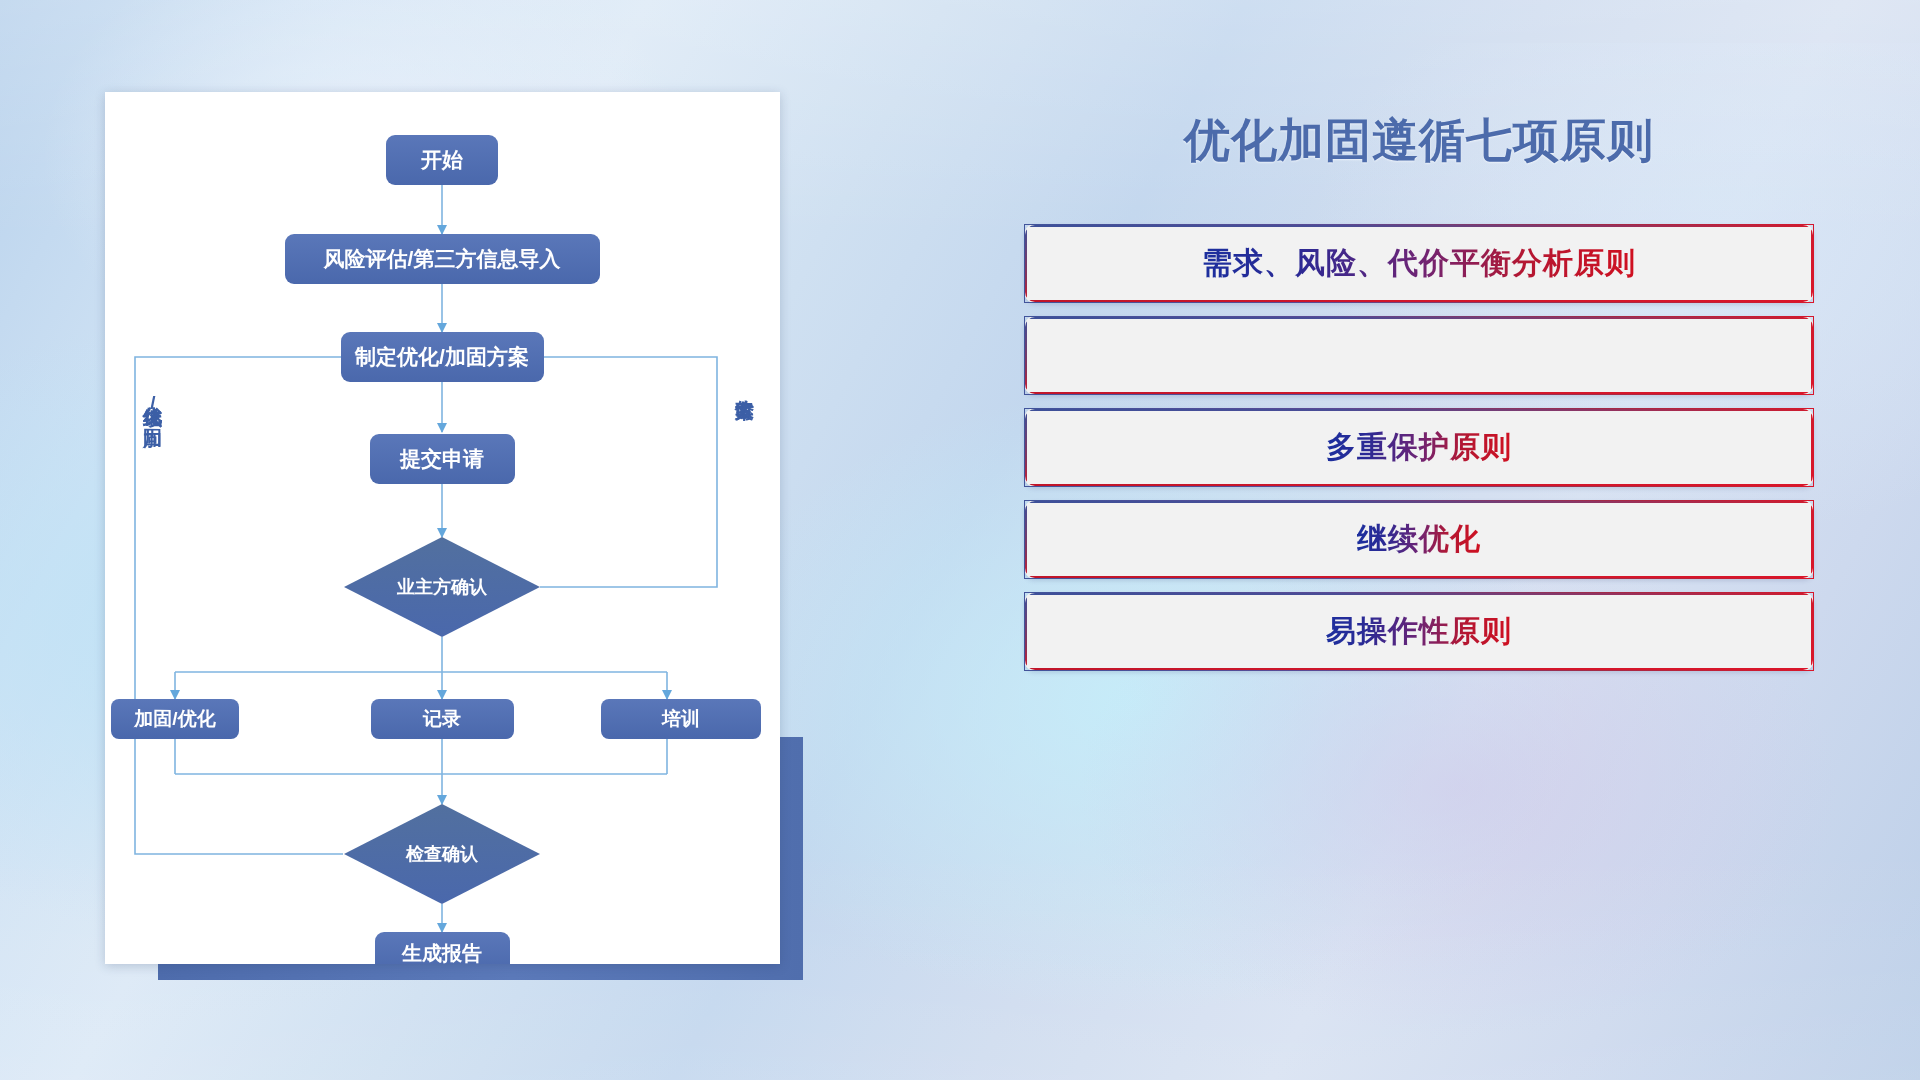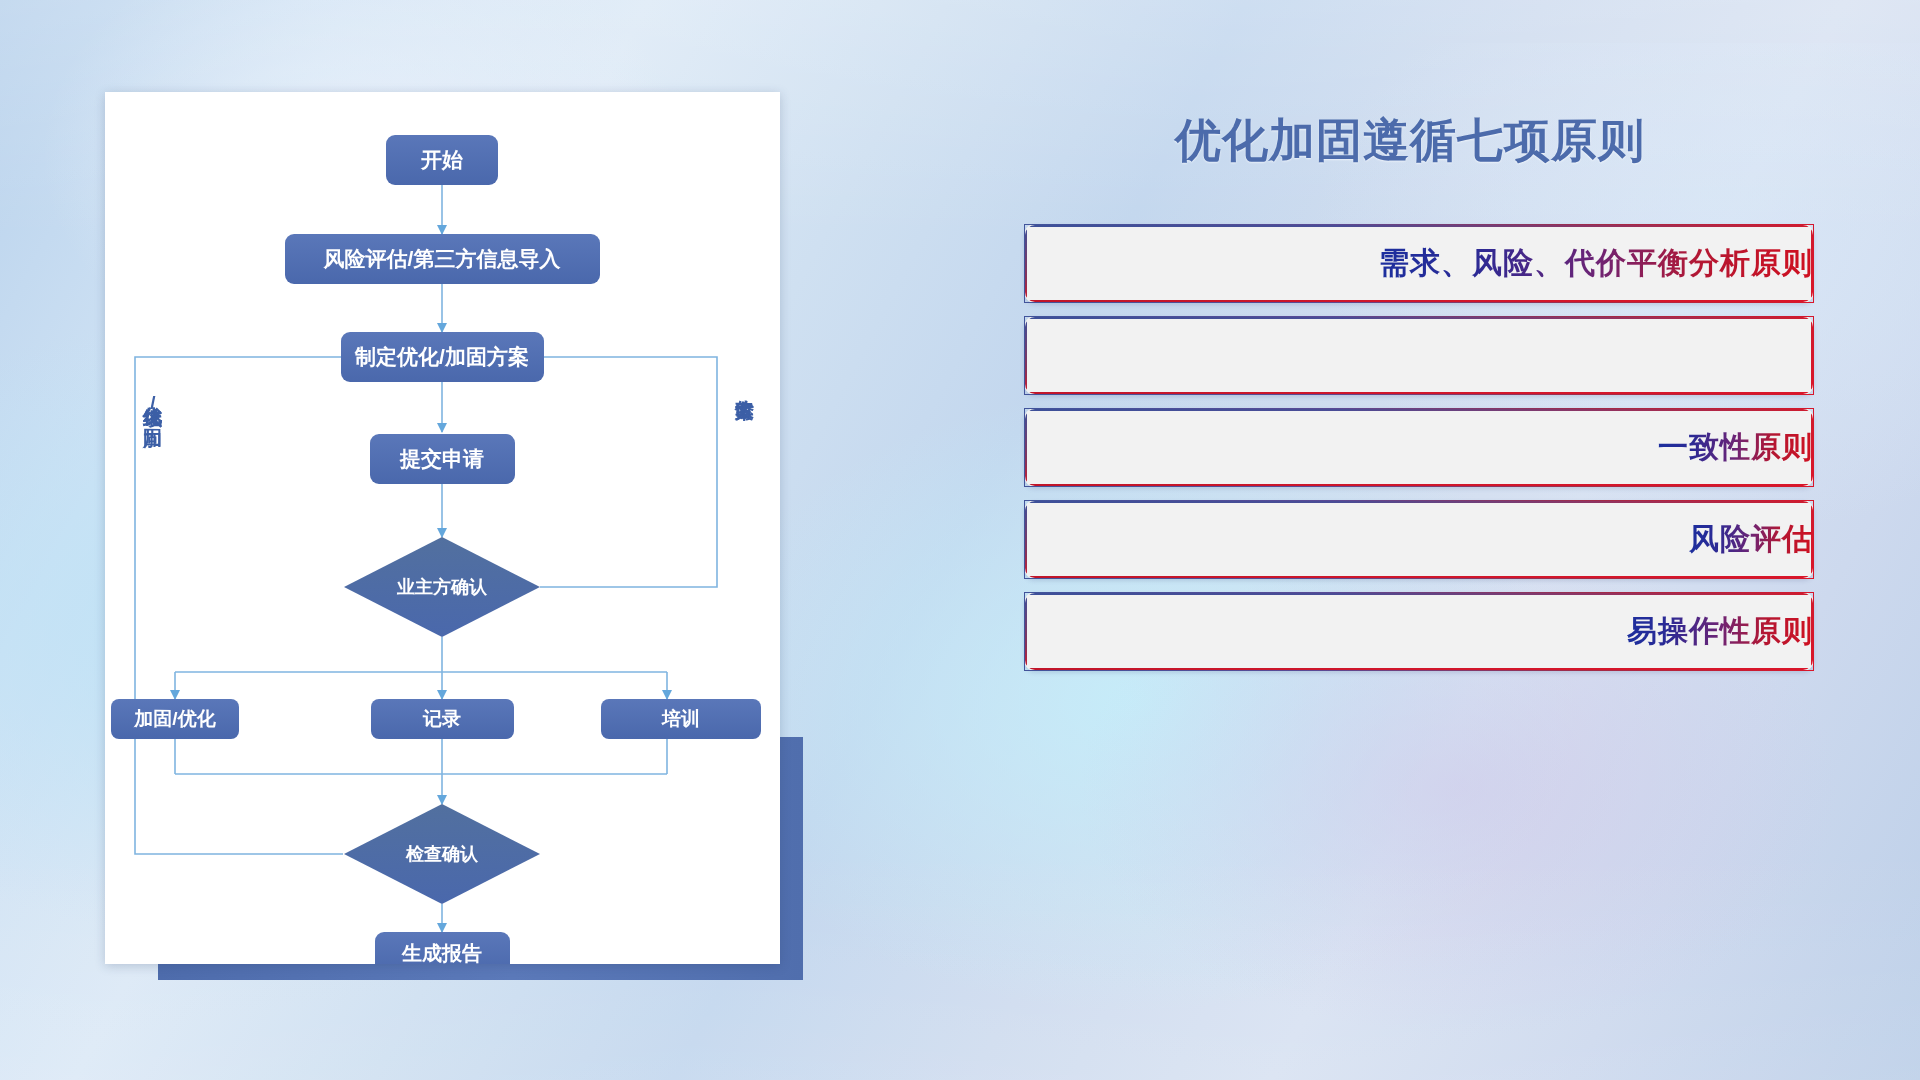--- a/index.html
+++ b/index.html
@@ -68,35 +68,35 @@
     color:#3c5fa6;font-weight:bold;font-size:19px;line-height:1.02;
     letter-spacing:0px;
     white-space:nowrap;
   }
   #vlabel-left{left:143px;top:392px;}
   #vlabel-right{left:735px;top:385px;}
 
   
   #right-panel{position:absolute;left:1000px;top:0;width:920px;height:1080px;z-index:2;}
   #right-title{
-    position:absolute;left:0;top:110px;width:820px;text-align:center;
+    position:absolute;left:9px;top:110px;width:820px;text-align:center;
     font-size:46px;font-weight:bold;color:#4c6bab;
     text-shadow:0 1px 2px rgba(255,255,255,.6);
     letter-spacing:1px;
   }
   #principle-list{position:absolute;left:24px;top:224px;width:790px;}
   .principle{
     position:relative;height:77px;margin-bottom:13px;
     border-radius:11px;
     background:#f2f2f2;
     border:1.6px solid;
     border-image:linear-gradient(100deg,#41549b 0%,#5a4a95 38%,#a22b48 72%,#d9162a 100%) 1;
     border-image-slice:1;
     box-shadow:0 2px 4px rgba(70,90,140,.18);
-    display:flex;align-items:center;justify-content:flex-end;
+    display:flex;align-items:center;justify-content:center;
     overflow:hidden;
   }
   .principle .edge-top{
     position:absolute;left:0;right:0;top:0;height:2px;
     background:linear-gradient(90deg,#3d5099 0%,#4a4c96 40%,#8e3463 72%,#cf1b2e 100%);
     border-radius:11px 11px 0 0;
   }
   .principle .edge-bottom{
     position:absolute;left:0;right:0;bottom:0;height:2.4px;
     background:linear-gradient(90deg,#c0152a 0%,#d0162b 45%,#d9162a 100%);
@@ -264,29 +264,29 @@
       <span class="edge-left"></span>
       <span class="edge-right"></span>
     </div>
 
 
     <div class="principle">
       <span class="edge-top"></span>
       <span class="edge-bottom"></span>
       <span class="edge-left"></span>
       <span class="edge-right"></span>
-      <span class="ptext">一致性原则</span>
-    </div>
-
-    <div class="principle">
-      <span class="edge-top"></span>
-      <span class="edge-bottom"></span>
-      <span class="edge-left"></span>
-      <span class="edge-right"></span>
-      <span class="ptext">风险评估</span>
+      <span class="ptext">多重保护原则</span>
+    </div>
+
+    <div class="principle">
+      <span class="edge-top"></span>
+      <span class="edge-bottom"></span>
+      <span class="edge-left"></span>
+      <span class="edge-right"></span>
+      <span class="ptext">继续优化</span>
     </div>
 
 
     <div class="principle">
       <span class="edge-top"></span>
       <span class="edge-bottom"></span>
       <span class="edge-left"></span>
       <span class="edge-right"></span>
       <span class="ptext">易操作性原则</span>
     </div>

